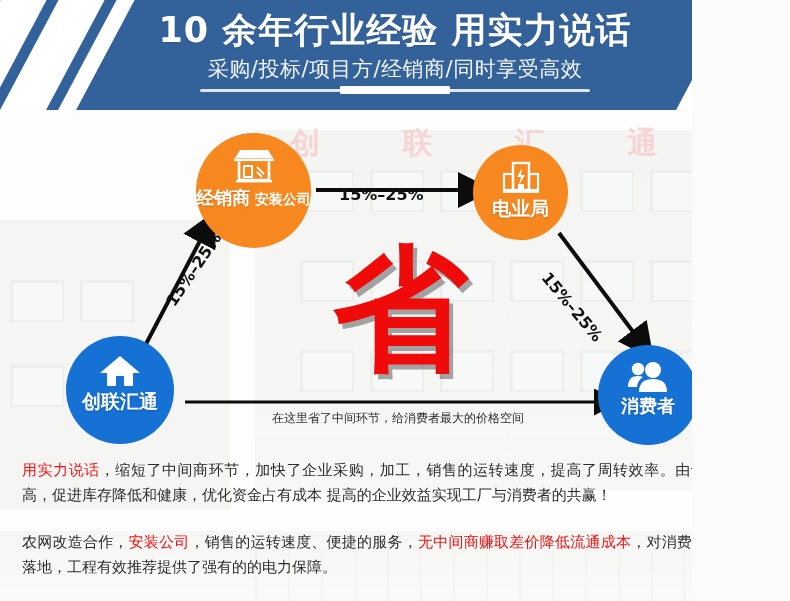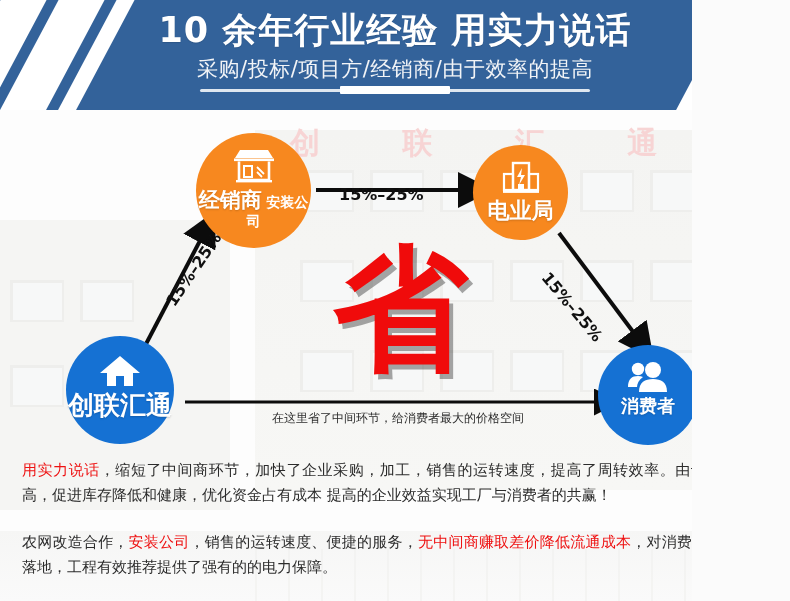--- a/index.html
+++ b/index.html
@@ -57,30 +57,30 @@
   .node { position:absolute; border-radius:50%; text-align:center; color:#fff; }
   .node .ico { display:block; margin:0 auto; }
   .node .lab {
     font-weight:bold; font-family:"DejaVu Sans","Liberation Sans",sans-serif;
     text-shadow:0 1px 2px rgba(0,0,0,.18); line-height:1.05;
   }
   .node .sub { font-size:14px; font-weight:bold; font-family:"DejaVu Sans","Liberation Sans",sans-serif; }
 
   #node-dealer { left:196px; top:23px; width:115px; height:115px; background:#f7881f; }
   #node-dealer .ico { margin-top:14px; }
-  #node-dealer .lab { font-size:21px; margin-top:18px; }
+  #node-dealer .lab { font-size:18px; margin-top:18px; }
   #node-dealer .sub { margin-top:2px; }
 
   #node-bureau { left:473px; top:35px; width:95px; height:95px; background:#f7881f; }
   #node-bureau .ico { margin-top:16px; }
-  #node-bureau .lab { font-size:22px; margin-top:4px; }
+  #node-bureau .lab { font-size:19px; margin-top:4px; }
 
   #node-company { left:66px; top:226px; width:108px; height:108px; background:#1571d3; }
   #node-company .ico { margin-top:18px; }
-  #node-company .lab { font-size:26px; margin-top:16px; }
+  #node-company .lab { font-size:19px; margin-top:16px; }
 
   #node-consumer { left:598px; top:235px; width:100px; height:100px; background:#1571d3; }
   #node-consumer .ico { margin-top:16px; }
   #node-consumer .lab { font-size:18px; margin-top:3px; }
 
   
   .arrow-svg { position:absolute; left:0; top:0; width:790px; height:345px; pointer-events:none; }
   .pct {
     position:absolute; font-size:16px; font-weight:bold; color:#101010;
     font-family:"DejaVu Sans","Liberation Sans",sans-serif; white-space:nowrap; letter-spacing:0px;
@@ -114,21 +114,21 @@
 <div id="page">
 
   <div class="header">
     <div class="stripe l1"></div>
     <div class="stripe l2"></div>
     <div class="stripe l3"></div>
     <div class="stripe r1"></div>
     <div class="stripe r2"></div>
     <div class="header-inner">
       <div class="h-title">10 余年行业经验 用实力说话</div>
-      <div class="h-sub">采购/投标/项目方/经销商/由于效率的提高</div>
+      <div class="h-sub">采购/投标/项目方/经销商/同时享受高效</div>
     </div>
     <div class="h-rule"></div>
     <div class="h-rule-mid"></div>
   </div>
 
   <div class="bg-photo">
     <div class="bld bld-left"></div>
     <div class="bld bld-main"></div>
     <div class="win-row" style="left:300px; top:60px;">
       <div class="win">

